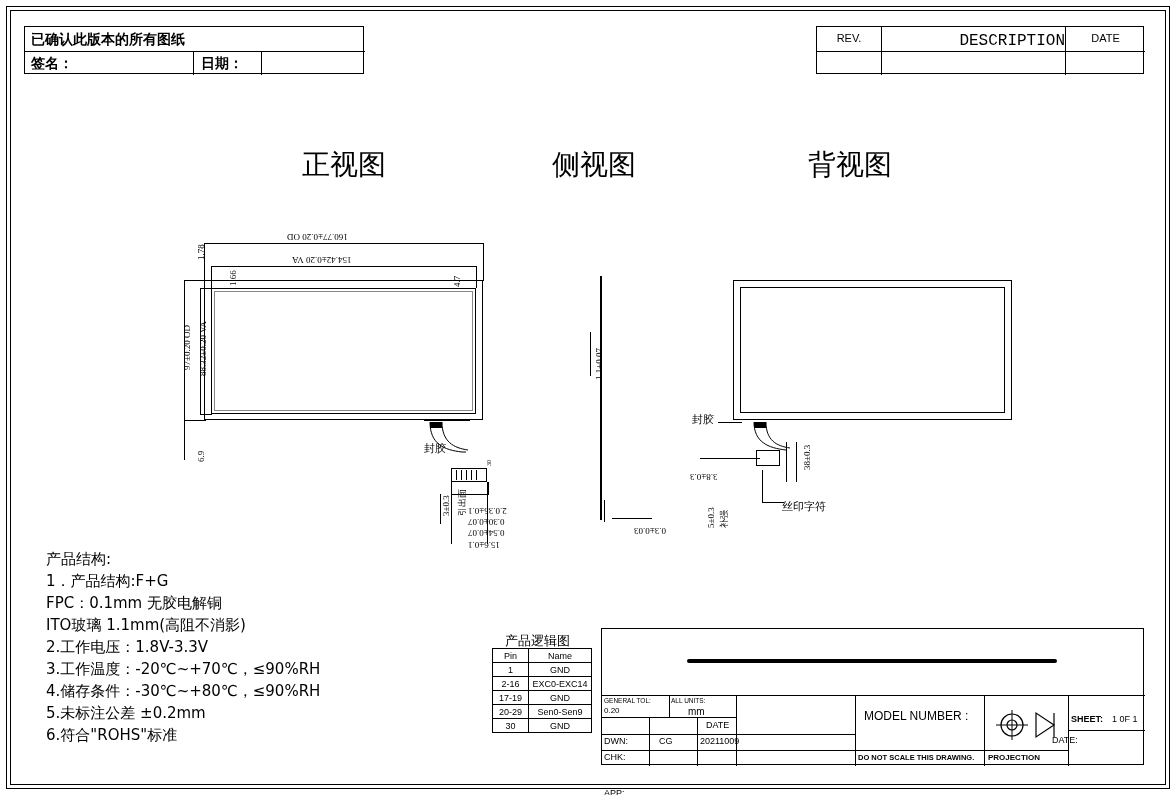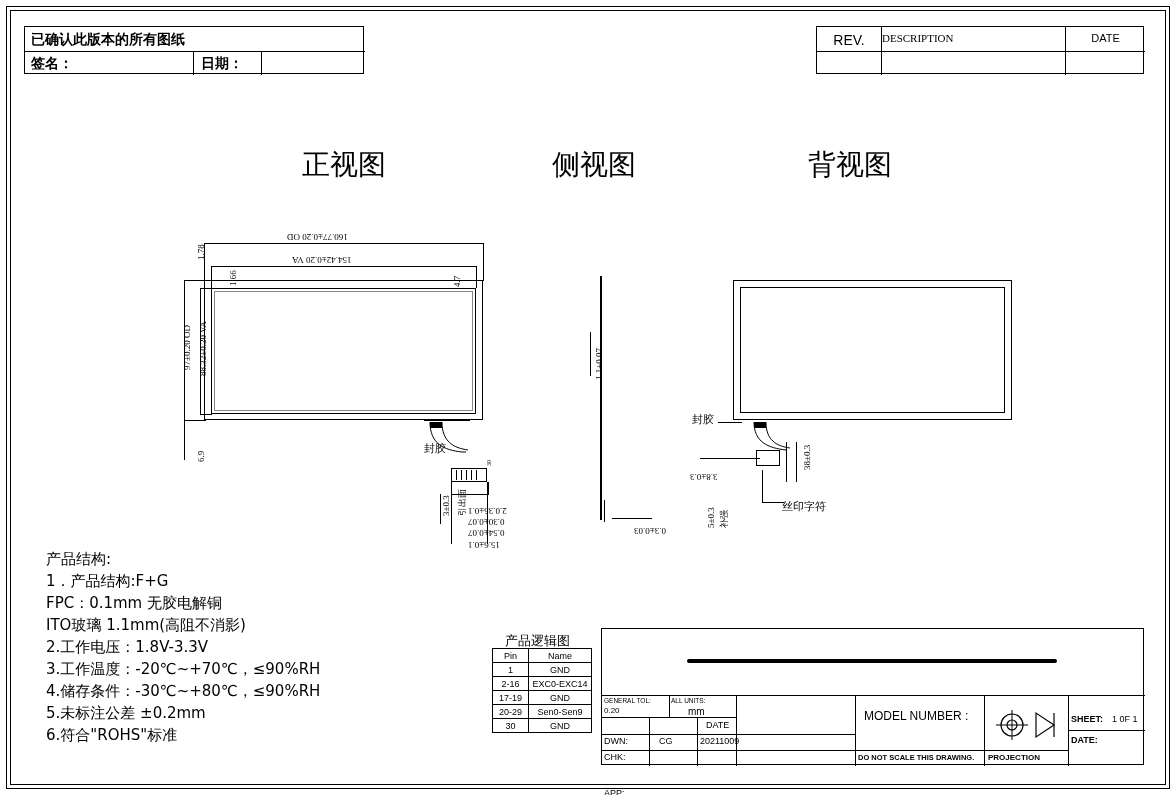--- a/index.html
+++ b/index.html
@@ -52,22 +52,22 @@
       <div class="vdiv2"></div>
     <div class="txt cjk bold" style="left:6px;top:4px;font-size:14px;">已确认此版本的所有图纸</div>
     <div class="txt cjk bold" style="left:6px;top:28px;font-size:14px;">签名：</div>
     <div class="txt cjk bold" style="left:176px;top:28px;font-size:14px;">日期：</div>
   </div>
 
   <div class="frame" id="revtable">
     <div class="hdiv"></div>
       <div class="v1"></div>
       <div class="v2"></div>
-    <div class="txt" style="left:0;top:5px;width:64px;font-size:14px;font-family:'Liberation Sans',sans-serif;text-align:center;">REV.</div>
-    <div class="txt" style="left:65px;top:5px;width:183px;font-size:11px;font-family:Liberation Serif, serif;text-align:left;">DESCRIPTION</div>
+    <div class="txt" style="left:0;top:5px;width:64px;font-size:11px;font-family:'Liberation Sans',sans-serif;text-align:center;">REV.</div>
+    <div class="txt" style="left:65px;top:5px;width:183px;font-size:16px;font-family:Liberation Mono, monospace;text-align:right;">DESCRIPTION</div>
     <div class="txt" style="left:249px;top:5px;width:79px;font-size:11px;font-family:'Liberation Sans',sans-serif;text-align:center;">DATE</div>
   </div>
 
   <div class="txt viewtitle" style="left:302px;top:146px;">正视图</div>
   <div class="txt viewtitle" style="left:552px;top:146px;">侧视图</div>
   <div class="txt viewtitle" style="left:808px;top:146px;">背视图</div>
 
   <div class="frame" style="left:204px;top:280px;width:279px;height:140px;border:1px solid #000;"></div>
 
   <div class="frame" style="left:211px;top:288px;width:265px;height:126px;border:1px solid #000;"></div>
@@ -244,16 +244,16 @@
       <line x1="20" y1="5" x2="20" y2="35" stroke="#000" stroke-width="1"></line>
       <path d="M44,8 L44,32 L62,20 Z" fill="none" stroke="#000" stroke-width="1.2"></path>
       <line x1="62" y1="8" x2="62" y2="32" stroke="#000" stroke-width="1.2"></line>
     </svg>
     <div class="tbline" style="left:382px;top:121px;width:84px;height:1px;"></div>
     <div class="tbtxt" style="left:386px;top:124px;font-size:8px;font-weight:bold;">PROJECTION</div>
 
     <div class="tbline" style="left:466px;top:101px;width:77px;height:1px;"></div>
     <div class="tbtxt bold" style="left:469px;top:85px;font-size:9px;font-weight:bold;">SHEET:</div>
     <div class="tbtxt" style="left:510px;top:85px;font-size:9px;">1  0F  1</div>
-    <div class="tbtxt bold" style="left:469px;top:106px;font-size:9px;font-weight:bold;">DATE:</div>
+    <div class="tbtxt bold" style="left:450px;top:106px;font-size:9px;font-weight:normal;">DATE:</div>
   </div>
 
 </div>
 
 </body></html>

